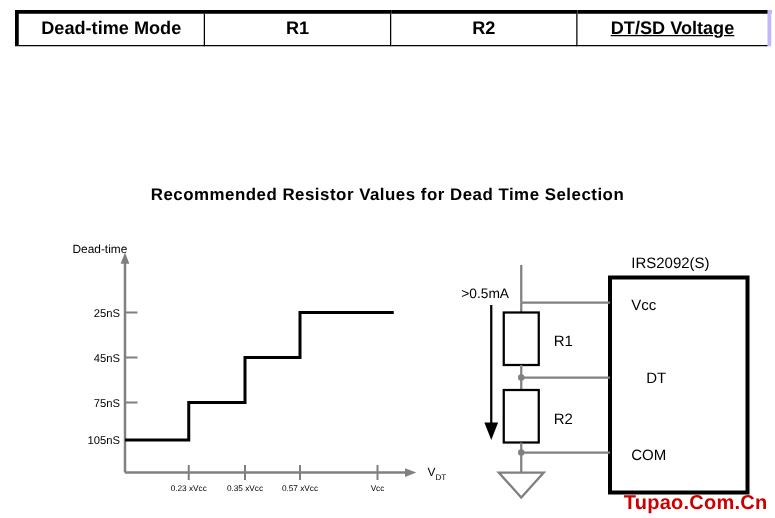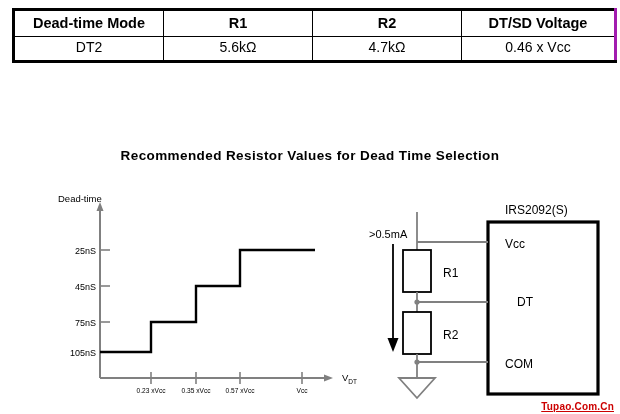--- a/index.html
+++ b/index.html
@@ -34,21 +34,21 @@
     font-weight: normal;
   }
   #mode-table thead th {
     font-weight: bold;
     font-size: 14.5px;
     padding: 3px 0 4px 0;
   }
   #mode-table thead tr th { border-top: 3px solid #000; }
   #mode-table tbody tr:last-child td { border-bottom: 3px solid #000; }
   #mode-table th:first-child, #mode-table td:first-child { border-left: 3px solid #000; }
-  #mode-table th:last-child, #mode-table td:last-child { border-right: 3px solid #a21caf; }
+  #mode-table th:last-child, #mode-table td:last-child { border-right: 3px solid #c4b5fd; text-decoration: underline; }
   .col-mode { width: 148px; }
   .col-r1   { width: 148px; }
   .col-r2   { width: 148px; }
   .col-dt   { width: 152px; }
 
   
   #caption {
     position: absolute;
     left: 0;
     top: 148px;
@@ -89,46 +89,39 @@
   .gnd        { stroke: #808080; stroke-width: 1.8; fill: #ffffff; }
   .cur-arrow  { stroke: #000000; stroke-width: 1.8; fill: none; }
   .pin-label  { font-size: 12px; fill: #000; font-family: "Liberation Sans", sans-serif; }
   .chip-label { font-size: 12px; fill: #000; font-family: "Liberation Sans", sans-serif; }
   .cur-label  { font-size: 11px; fill: #000; font-family: "Liberation Sans", sans-serif; }
 
   #watermark {
     position: absolute;
     right: 6px;
     bottom: 2px;
-    font-size: 10px;
+    font-size: 16px;
     font-weight: bold;
     color: #cc0000;
     letter-spacing: 0.2px;
-    text-decoration: underline;
   }
 </style>
 </head>
 <body>
 
 <table id="mode-table">
   <thead>
     <tr>
       <th class="col-mode">Dead-time Mode</th>
       <th class="col-r1">R1</th>
       <th class="col-r2">R2</th>
       <th class="col-dt">DT/SD Voltage</th>
     </tr>
   </thead>
   <tbody>
-    <tr>
-      <td>DT2</td>
-      <td>5.6kΩ</td>
-      <td>4.7kΩ</td>
-      <td>0.46 x Vcc</td>
-    </tr>
   </tbody>
 </table>
 
 <div id="caption">Recommended Resistor Values for Dead Time Selection</div>
 
 <div id="figure-area">
 
   <svg id="chart-svg" width="330" height="232" viewBox="0 0 330 232">
 
     <text class="axis-title" x="28" y="20">Dead-time</text>

